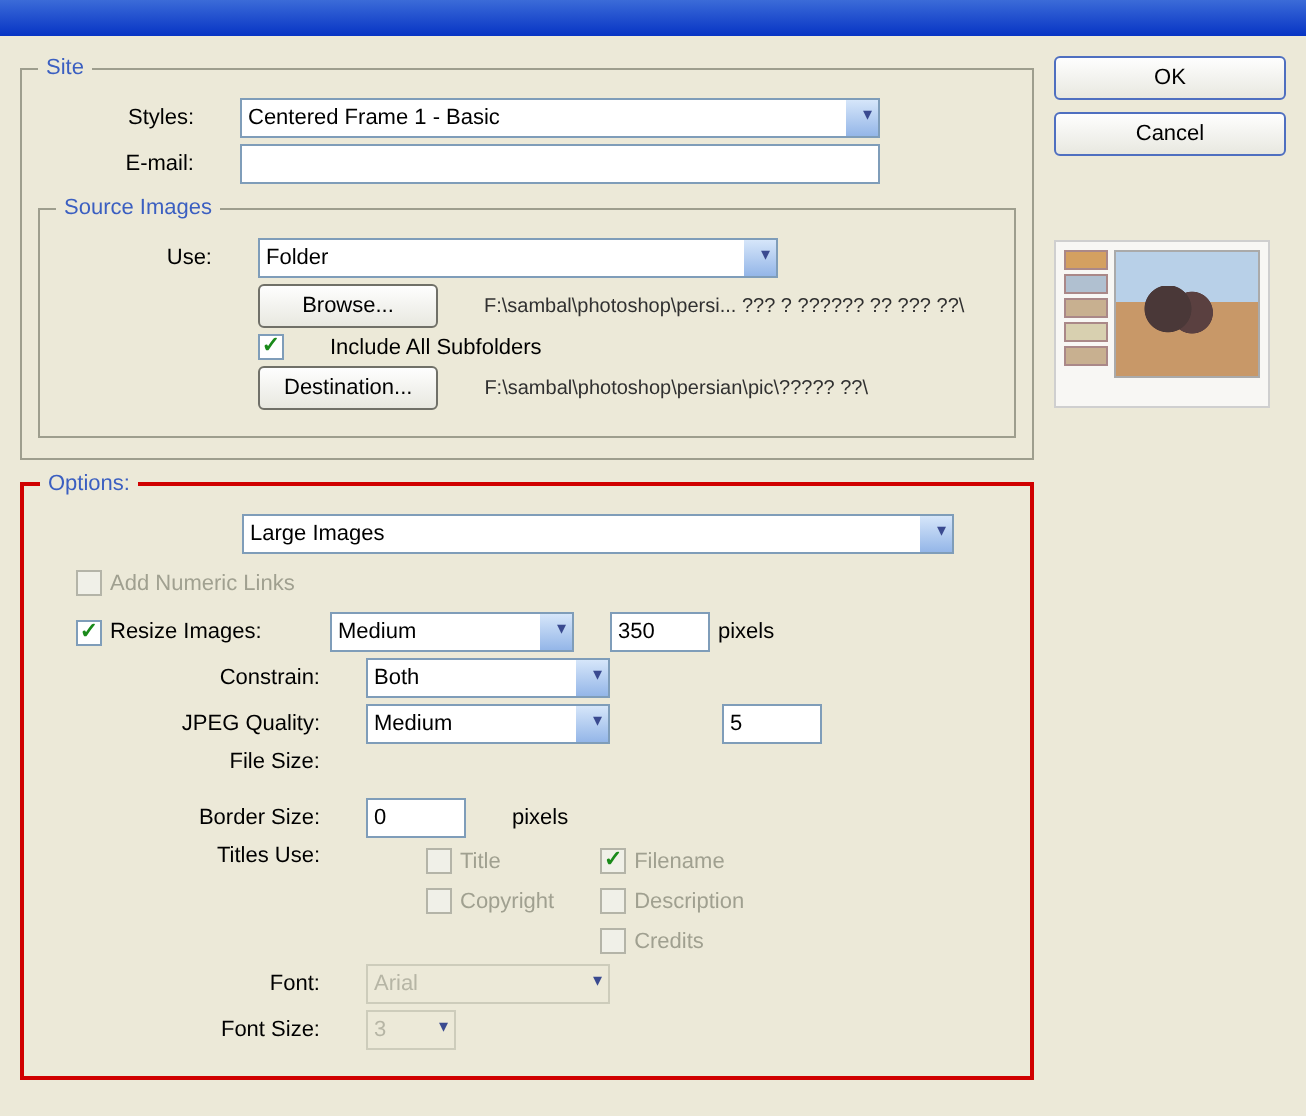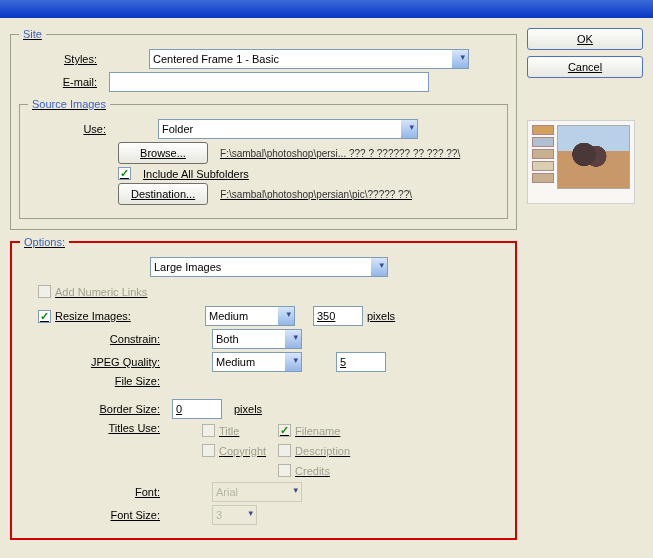--- a/index.html
+++ b/index.html
@@ -1,31 +1,31 @@
 <!DOCTYPE html>
 <html><head>
 <meta charset="utf-8">
 <style>
   * { box-sizing: border-box; font-family: Tahoma, Arial, sans-serif; font-size: 11px; }
   body { margin: 0; padding: 0; background: #fff; }
   .titlebar { height: 18px; background: linear-gradient(to bottom, #3b6bd8, #0734c4); }
-  .dialog-body { background: #ece9d8; padding: 10px; display: flex; gap: 10px; height: 540px; text-decoration: underline; }
+  .dialog-body { background: #ece9d8; padding: 10px; display: flex; gap: 10px; height: 540px; }
   .left-col { flex: 1; display: flex; flex-direction: column; gap: 6px; }
   .right-col { width: 116px; display: flex; flex-direction: column; gap: 6px; align-items: flex-start; }
   fieldset { border: 1px solid #9e9e8e; padding: 6px 8px 10px 8px; margin: 0; }
   fieldset.highlight { border: 2px solid #d00000; }
   legend { color: #3b5fc1; padding: 0 4px; font-size: 11px; }
-  .row { display: flex; align-items: center; margin: 3px 0; gap: 12px; }
+  .row { display: flex; align-items: center; margin: 3px 0; gap: 23px; }
   .lbl { width: 78px; text-align: right; color: #000; }
   .inner-lbl { width: 140px; text-align: right; color: #000; }
   select, input[type="text"] {
     border: 1px solid #7f9db9; background: #fff; height: 20px; padding: 1px 3px;
   }
   select.wide { width: 320px; }
-  select.mid { width: 90px; }
+  select.mid { width: 122px; }
   select.sm { width: 45px; }
   input.wide { width: 320px; }
   input.num { width: 50px; }
   .btn {
     background: linear-gradient(to bottom, #fefefe, #e8e8e0);
     border: 1px solid #707068; border-radius: 3px; height: 22px; padding: 0 12px;
     min-width: 90px; text-align: center; cursor: default;
   }
   .btn-primary {
     background: linear-gradient(to bottom, #fefefe, #e8e8e0);
@@ -47,21 +47,21 @@
     padding: 4px; display: flex; gap: 3px;
   }
   .preview-thumbs { width: 22px; display: flex; flex-direction: column; gap: 2px; }
   .pt { width: 100%; height: 10px; background: #c8b090; border: 1px solid #a88; }
   .pt:nth-child(1){background:#d4a060;}
   .pt:nth-child(2){background:#b0c0d0;}
   .pt:nth-child(4){background:#d8d0b0;}
   .preview-main { flex:1; height: 64px; background: linear-gradient(to bottom,#b8d0e8 40%,#c89868 40%); position: relative; border: 1px solid #aaa;}
   .preview-main::after{content:"";position:absolute;left:20%;top:28%;width:56%;height:60%;background:radial-gradient(circle at 30% 30%, #4a3838 0 30%, transparent 31%), radial-gradient(circle at 60% 35%, #5a4040 0 30%, transparent 31%);}
   .chk-col { display: flex; flex-direction: column; gap: 3px; }
-  select { appearance: none; -webkit-appearance:none; padding-right: 6px; background-image: linear-gradient(to bottom,#d6e6fa,#94b6e8); background-repeat:no-repeat; background-position: right center; background-size: 16px 100%; margin-left: 40px; }
+  select { appearance: none; -webkit-appearance:none; padding-right: 6px; background-image: linear-gradient(to bottom,#d6e6fa,#94b6e8); background-repeat:no-repeat; background-position: right center; background-size: 16px 100%; }
   .sel-wrap { position: relative; display: inline-block; }
   .sel-wrap::after { content:"▾"; position:absolute; right:4px; top:3px; color:#3a4a90; font-size:9px; pointer-events:none;}
   select.disabled { background: #ece9d8; color: #a0a090; border-color: #c0c0b0; }
 </style>
 </head>
 <body>
 
 <div class="titlebar"></div>
 <div class="dialog-body">
   <div class="left-col">
@@ -98,21 +98,21 @@
           <button class="btn">Destination...</button>
           <span class="path">F:\sambal\photoshop\persian\pic\????? ??\</span>
         </div>
       </fieldset>
     </fieldset>
 
     <fieldset class="highlight">
       <legend>Options:</legend>
       <div class="row">
         <span class="lbl" style="width:78px;"></span>
-        <span class="sel-wrap"><select style="width:238px"><option>Large Images</option></select></span>
+        <span class="sel-wrap"><select style="width:356px"><option>Large Images</option></select></span>
       </div>
       <div class="checkbox-row" style="margin-left:18px; margin-top:8px;">
         <span class="cbx disabled"></span>
         <span class="cbx-lbl disabled">Add Numeric Links</span>
       </div>
       <div class="checkbox-row" style="margin-left:18px; margin-top:8px;">
         <span class="cbx checked"></span>
         <span style="width:106px;">Resize Images:</span>
         <span class="sel-wrap"><select class="mid"><option>Medium</option></select></span>
         <span style="width:10px"></span>

